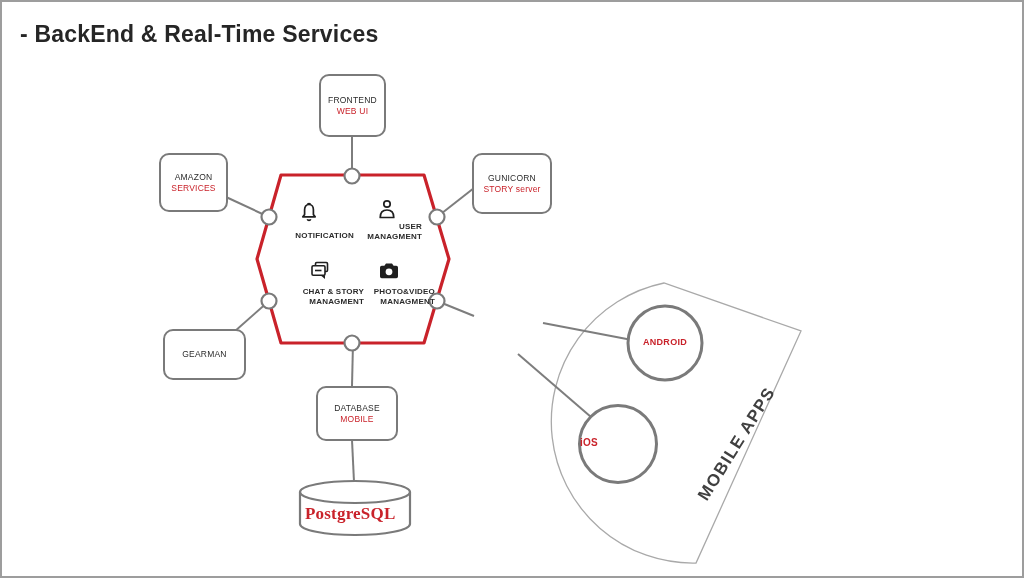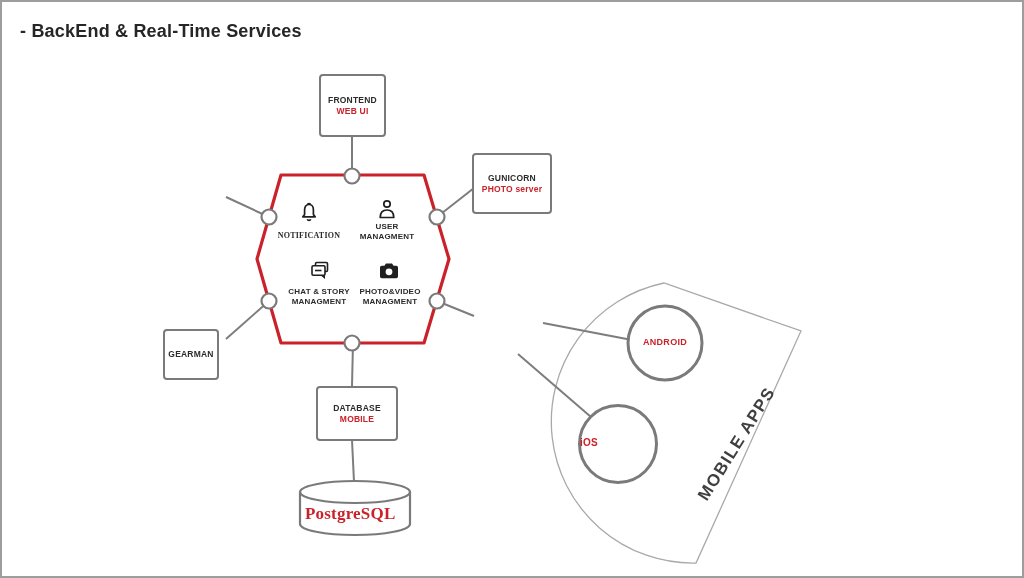--- a/index.html
+++ b/index.html
@@ -3,33 +3,33 @@
 <meta charset="utf-8">
 <style>
   html,body{margin:0;padding:0;background:#fff;}
   .slide{
     position:relative;width:1024px;height:578px;background:#ffffff;
     border:2px solid #9d9d9d;box-sizing:border-box;overflow:hidden;
     font-family:"Liberation Sans", sans-serif;
   }
   .abs{position:absolute;}
   .title{
-    left:18px;top:19px;font-size:18px;font-weight:600;color:#262626;
+    left:18px;top:19px;font-size:23px;font-weight:600;color:#262626;
     letter-spacing:.2px;white-space:nowrap;z-index:3;
   }
   svg.canvas{left:0;top:0;z-index:1;}
   .node{
-    z-index:2;background:#fff;border:2.5px solid #7a7a7a;border-radius:4px;
+    z-index:2;background:#fff;border:2.5px solid #7a7a7a;border-radius:10px;
     display:flex;flex-direction:column;align-items:center;justify-content:center;
-    text-align:center;font-size:8.5px;font-weight:bold;color:#2b2b2b;
+    text-align:center;font-size:8.5px;font-weight:normal;color:#2b2b2b;
     line-height:1.25;letter-spacing:.2px;box-sizing:border-box;padding:2px;
   }
   .node .sub{color:#c9222a;}
   .svc-label{
-    z-index:2;font-size:8px;font-weight:bold;color:#2b2b2b;text-align:center;
+    z-index:2;font-size:8px;font-weight:bold;color:#2b2b2b;text-align:right;
     line-height:1.3;letter-spacing:.2px;
   }
   .svc-icon{z-index:2;}
   .circle-label{
     z-index:2;color:#c9222a;font-weight:bold;text-align:center;letter-spacing:.3px;
   }
   .pg-label{
     z-index:2;color:#c9222a;font-weight:bold;font-size:17px;text-align:left;
     letter-spacing:.2px;
     font-family:Liberation Serif, serif;
@@ -80,42 +80,46 @@
       <path d="M 298 490 L 298 522 A 55 11 0 0 0 408 522 L 408 490" fill="#ffffff" stroke="#7a7a7a" stroke-width="2.2"></path>
       <ellipse cx="353" cy="490" rx="55" ry="11" fill="#ffffff" stroke="#7a7a7a" stroke-width="2.2"></ellipse>
     </g>
   </svg>
 
   <div class="abs node" style="left:317px;top:72px;width:67px;height:63px;">
     <span>FRONTEND</span>
     <span class="sub">WEB UI</span>
   </div>
 
+  <div class="abs node" style="left:157px;top:151px;width:69px;height:59px;">
+    <span>AMAZON</span>
+    <span class="sub">SERVICES</span>
+  </div>
 
   <div class="abs node" style="left:470px;top:151px;width:80px;height:61px;">
     <span>GUNICORN</span>
-    <span class="sub">PHOTO server</span>
+    <span class="sub">STORY server</span>
   </div>
 
-  <div class="abs node" style="left:161px;top:327px;width:56px;height:51px;">
+  <div class="abs node" style="left:161px;top:327px;width:83px;height:51px;">
     <span>GEARMAN</span>
   </div>
 
   <div class="abs node" style="left:314px;top:384px;width:82px;height:55px;">
     <span>DATABASE</span>
     <span class="sub">MOBILE</span>
   </div>
 
 
   <svg class="abs svc-icon" style="left:295px;top:199px;" width="24" height="26" viewBox="0 0 24 26">
     <path d="M12 3.5 C9 3.5 7.6 5.8 7.6 8.8 L7.6 13.6 L5.8 15.8 L18.2 15.8 L16.4 13.6 L16.4 8.8 C16.4 5.8 15 3.5 12 3.5 Z" fill="none" stroke="#1f1f1f" stroke-width="1.7" stroke-linejoin="round"></path>
     <path d="M10.6 3.5 C10.6 2.2 13.4 2.2 13.4 3.5" fill="none" stroke="#1f1f1f" stroke-width="1.7"></path>
     <path d="M10.3 18.2 A 1.8 1.8 0 0 0 13.7 18.2" fill="none" stroke="#1f1f1f" stroke-width="1.7"></path>
   </svg>
-  <div class="abs svc-label" style="left:262px;top:229px;width:90px;font-family:Liberation Serif, serif;">NOTIFICATION</div>
+  <div class="abs svc-label" style="left:262px;top:229px;width:90px;">NOTIFICATION</div>
 
   <svg class="abs svc-icon" style="left:374px;top:196px;" width="22" height="22" viewBox="0 0 22 22">
     <circle cx="11" cy="6" r="3.2" fill="none" stroke="#1f1f1f" stroke-width="1.7"></circle>
     <path d="M4.2 19.5 C4.2 13.6 7.2 12 11 12 C14.8 12 17.8 13.6 17.8 19.5 Z" fill="none" stroke="#1f1f1f" stroke-width="1.7" stroke-linejoin="round"></path>
   </svg>
   <div class="abs svc-label" style="left:350px;top:220px;width:70px;">USER MANAGMENT</div>
 
   <svg class="abs svc-icon" style="left:306px;top:257px;" width="24" height="24" viewBox="0 0 24 24">
     <rect x="7.5" y="3.5" width="12" height="9" rx="1.2" fill="#ffffff" stroke="#1f1f1f" stroke-width="1.6"></rect>
     <rect x="4" y="6.8" width="13" height="9.5" rx="1.2" fill="#ffffff" stroke="#1f1f1f" stroke-width="1.6"></rect>

